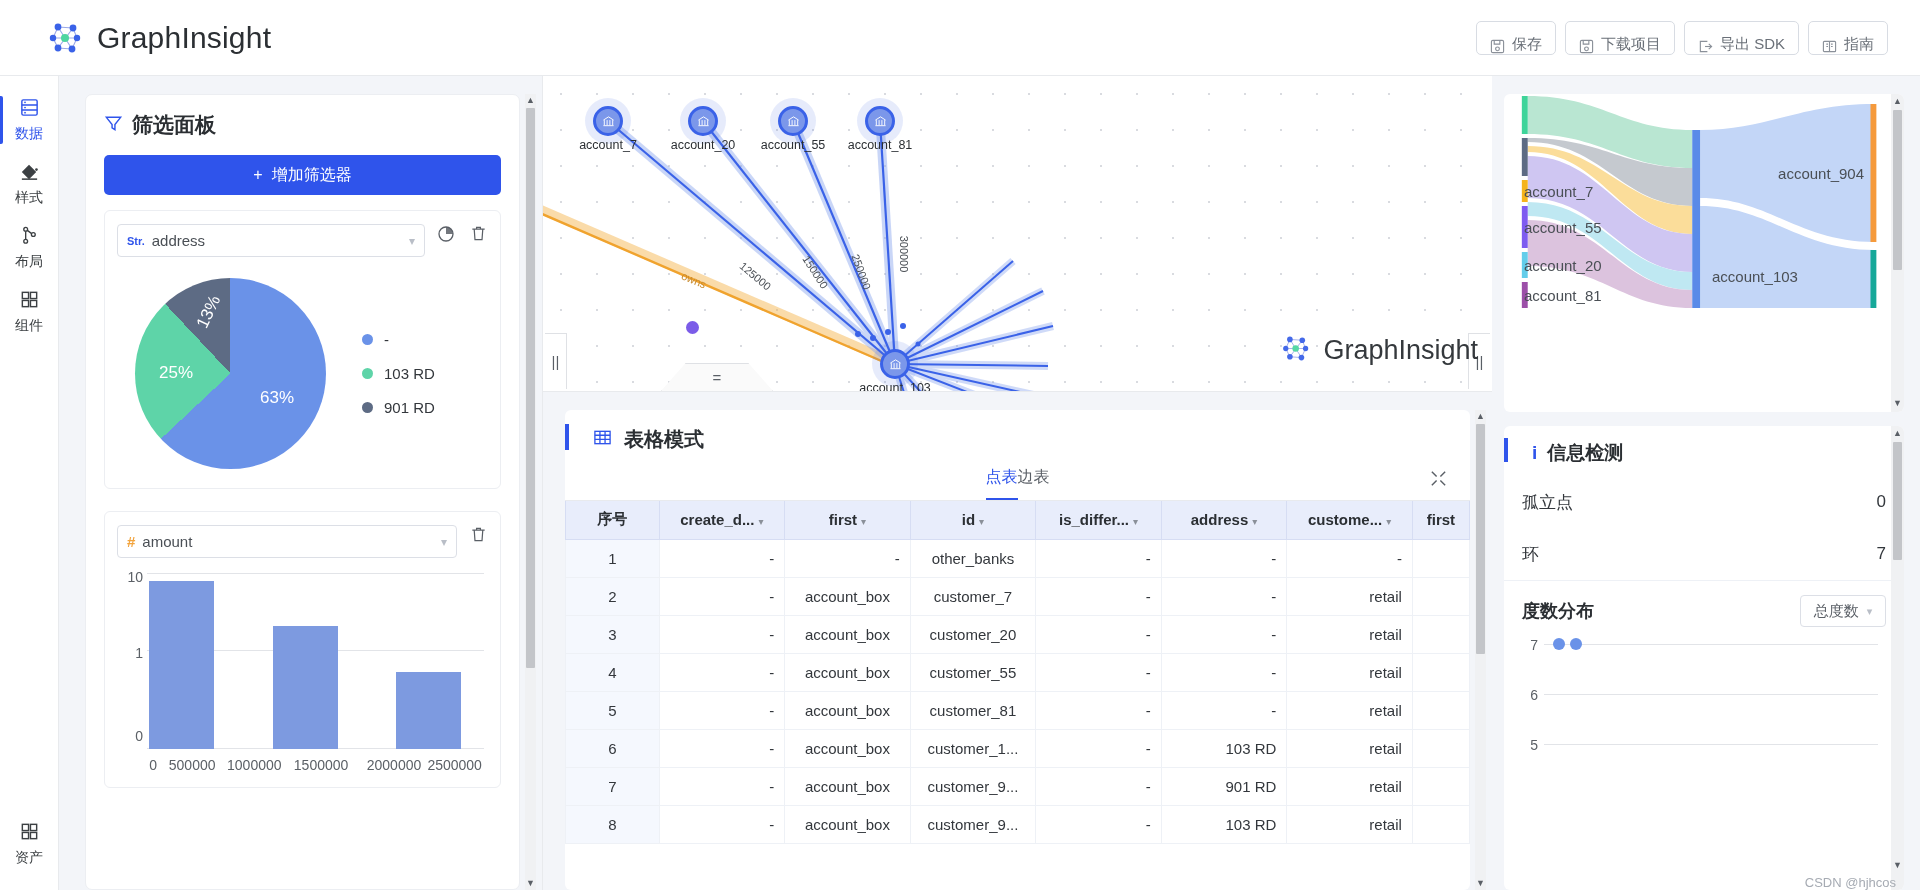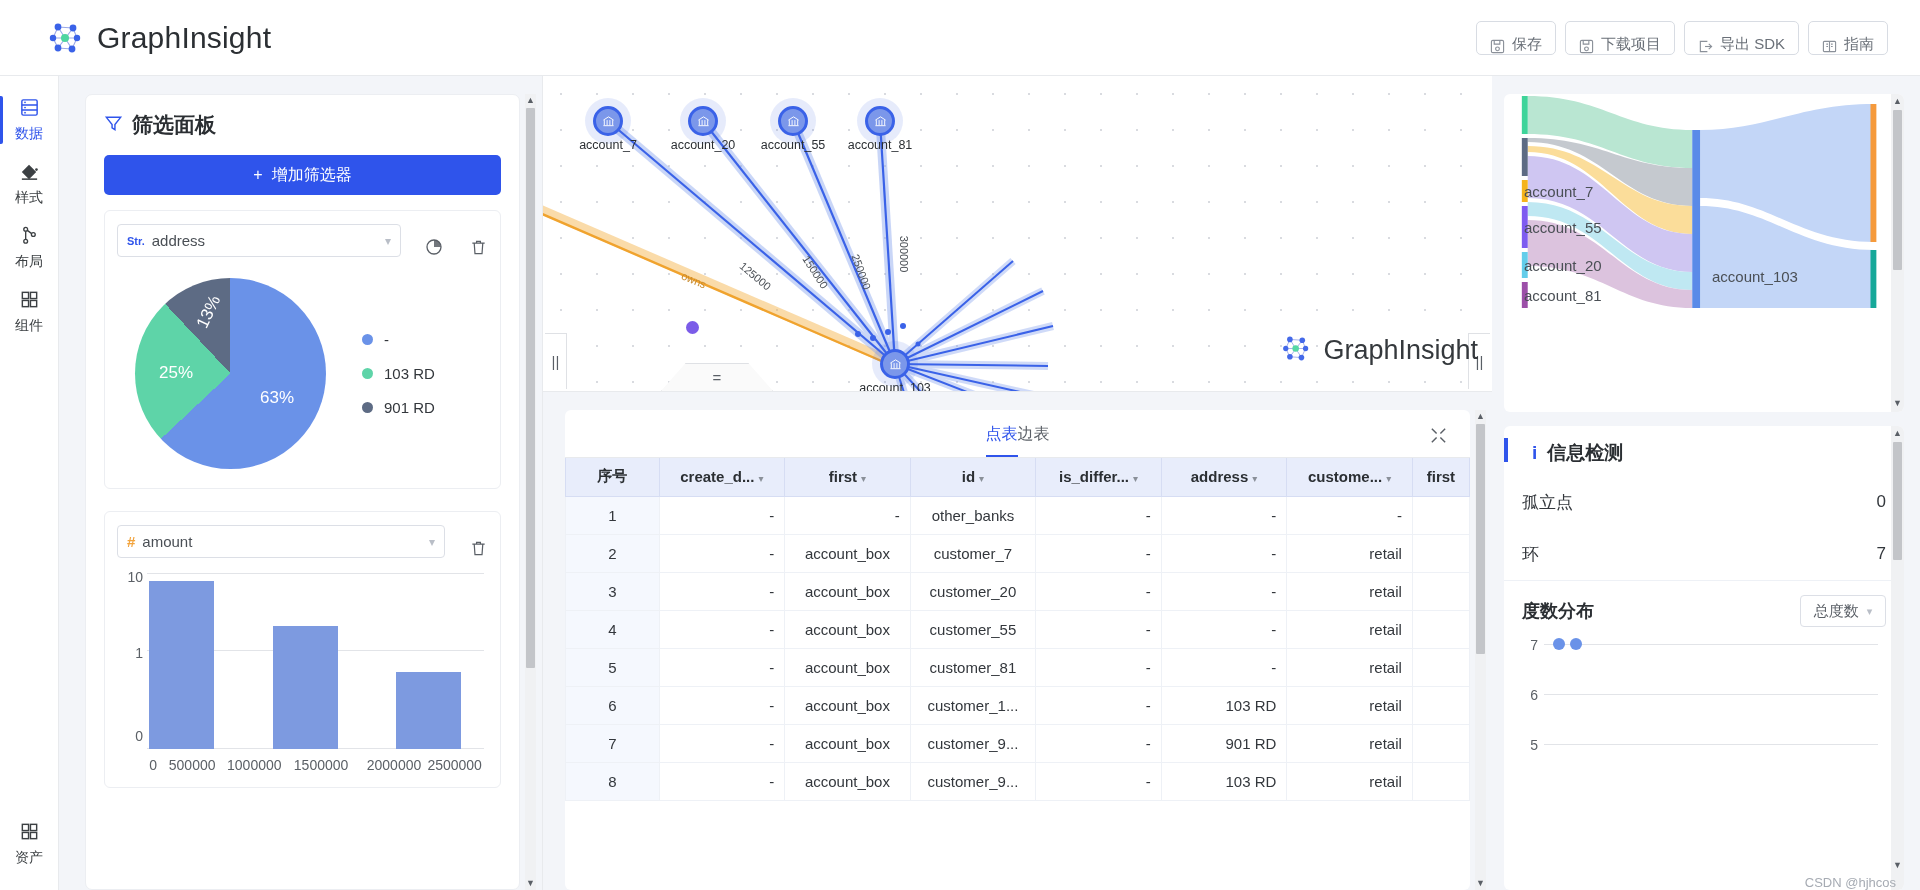--- a/index.html
+++ b/index.html
@@ -62,21 +62,21 @@
   .addbtn {
     width: 100%; height: 40px; background: #2f54eb; color: #fff;
     border: none; border-radius: 5px; font-size: 16px; cursor: pointer;
     display: flex; align-items: center; justify-content: center; gap: 9px;
     font-family: inherit;
   }
   .fcard {
     margin-top: 15px; border: 1px solid #eceef2; border-radius: 6px;
     padding: 13px 12px 12px 12px; background: #fff;
   }
-  .frow { display: flex; align-items: flex-end; gap: 24px; }
+  .frow { display: flex; align-items: flex-start; gap: 12px; }
   .fselect {
     flex: 1; height: 33px; border: 1px solid #dcdfe6; border-radius: 4px;
     display: flex; align-items: center; padding: 0 9px; background: #fff;
     font-size: 15px; color: #4a4f55; cursor: pointer;
   }
   .ftag { font-size: 11px; font-weight: bold; color: #2f54eb; margin-right: 7px; }
   .ftag.num { color: #f2a33c; font-size: 15px; }
   .fchev { margin-left: auto; color: #b9bec7; font-size: 12px; }
   .ficon { color: #5a5f66; cursor: pointer; display: flex; }
 
@@ -563,20 +563,30 @@
             <circle cx="19" cy="20" r="4" fill="#4ed6a0"></circle>
           </svg>
         </span>
         <span class="wm-text">GraphInsight</span>
       </div>
 
     </div>
 
     <div id="tablewrap">
       <div class="tpanel">
+        <div class="thead">
+          <span class="tbar"></span>
+          <span style="margin-left:10px;">
+            <svg width="19" height="19" viewBox="0 0 20 20" fill="none" stroke="#2f54eb" stroke-width="1.4">
+              <rect x="2" y="3.5" width="16" height="13"></rect>
+                <path d="M2 7.6h16M2 12h16M7.3 3.5v13M12.7 3.5v13"></path>
+            </svg>
+          </span>
+          <span class="ttitle">表格模式</span>
+        </div>
         <div class="tabs">
           <span class="tab active">点表</span>
           <span class="tab">边表</span>
           <span class="expand">
             <svg width="19" height="19" viewBox="0 0 20 20" fill="none" stroke="#5a5f66" stroke-width="1.5">
               <path d="M3 3l5 5M17 3l-5 5M3 17l5-5M17 17l-5-5"></path>
             </svg>
           </span>
         </div>
         <div class="tdivider"></div>
@@ -728,20 +738,23 @@
         </div>
         <div class="snode" style="left:0;top:158px;height:26px;width:180px;">
           <span class="slabel">account_20</span>
         </div>
         <div class="snode" style="left:0;top:188px;height:26px;width:180px;">
           <span class="slabel">account_81</span>
         </div>
         <div class="snode mid" style="left:182px;top:150px;height:64px;width:170px;">
           <span class="slabel">account_103</span>
         </div>
+        <div class="snode right" style="left:190px;top:10px;height:138px;width:174px;">
+          <span class="slabel">account_904</span>
+        </div>
       </div>
       <div class="vscroll" style="width:13px;">
         <div class="sc-arrow" style="top:2px;left:2px;">▲</div>
         <div class="vthumb" style="top:16px;height:160px;left:2px;"></div>
         <div class="sc-arrow" style="bottom:4px;left:2px;">▼</div>
       </div>
     </div>
 
     <div class="rpanel" style="flex:1;">
       <div class="rhead">

